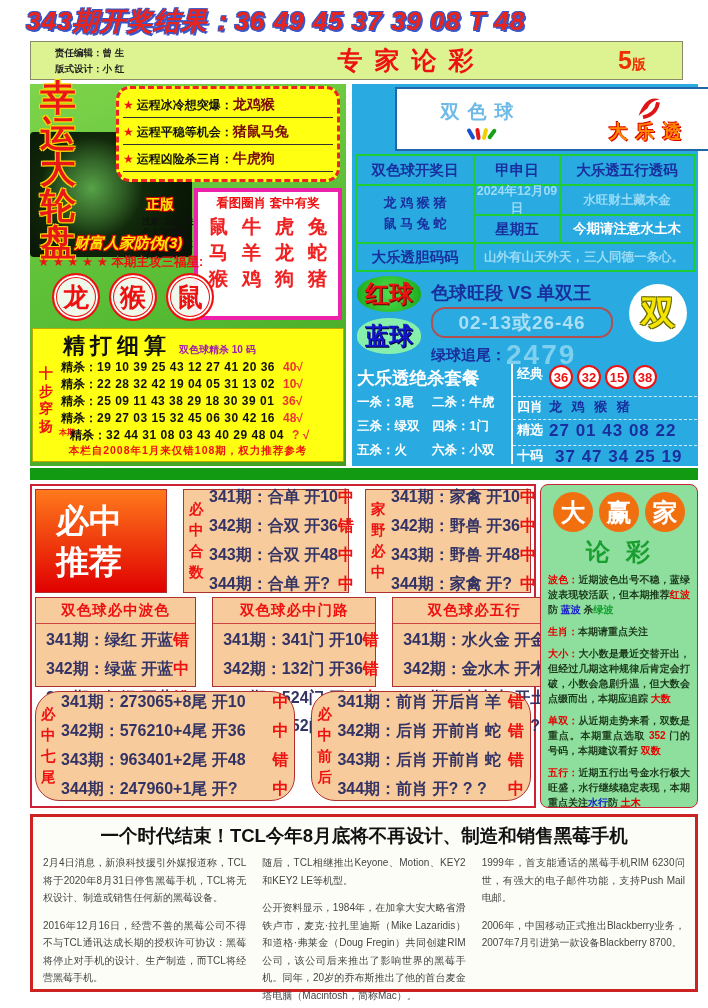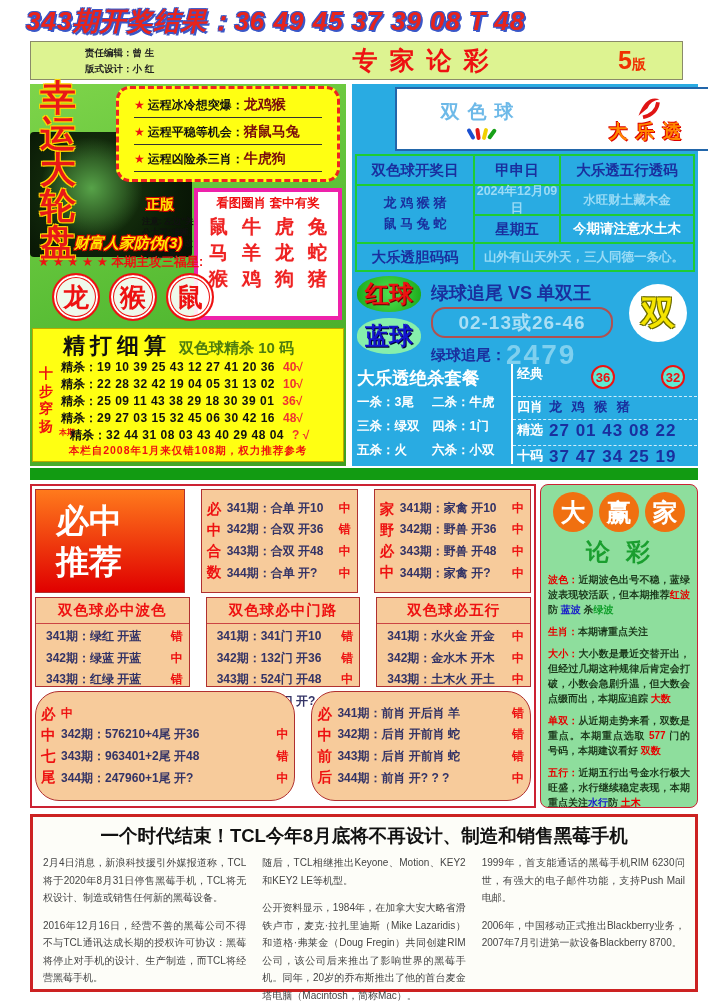--- a/index.html
+++ b/index.html
@@ -4,38 +4,38 @@
 <style>
   html,body{margin:0;padding:0;background:#fff;}
   #page{position:relative;width:708px;height:1008px;background:#fff;overflow:hidden;
         font-family:"Liberation Sans","DejaVu Sans",sans-serif;}
   
   #banner{position:absolute;left:26px;top:4px;font-size:26px;font-weight:bold;font-style:italic;
     color:#e8241c;letter-spacing:1px;white-space:nowrap;
     text-shadow:2px 2px 0 #3a57c8,-1px -1px 0 #3a57c8,1px -1px 0 #3a57c8,-1px 1px 0 #3a57c8;}
   #masthead{position:absolute;left:30px;top:41px;width:653px;height:39px;background:#ddf391;
     border:1px solid #8a8a6a;display:flex;align-items:center;box-sizing:border-box;}
-  .mh-left{width:150px;padding-left:8px;font-size:9.5px;color:#222;font-weight:bold;line-height:1.6;margin-left:46px;}
+  .mh-left{width:150px;padding-left:24px;font-size:9.5px;color:#222;font-weight:bold;line-height:1.6;}
   .mh-title{flex:1;text-align:center;color:#ee1111;font-size:25px;font-weight:bold;letter-spacing:12px;}
   .mh-page{width:64px;color:#f03000;font-weight:bold;font-size:25px;}
   .mh-page .ban{font-size:14px;}
   
   #leftcol{position:absolute;left:30px;top:84px;width:316px;height:382px;
     background:linear-gradient(160deg,#7ed44a 0%,#55bb33 55%,#3f9e22 100%);}
   #rightcol{position:absolute;left:352px;top:84px;width:346px;height:382px;background:#29abe2;}
   #divider{position:absolute;left:30px;top:468px;width:668px;height:12px;background:#129b12;}
   
   #warrior{position:absolute;left:0;top:48px;width:162px;height:125px;border-radius:4px;
     background:radial-gradient(circle at 38% 45%,rgba(140,255,120,.55),transparent 42%),
                radial-gradient(circle at 40% 45%,#16320e 25%,#0a1a06 70%,#061004 100%);}
   #wheel-title{position:absolute;left:10px;top:-4px;width:40px;font-size:36px;line-height:1.0;
     font-weight:bold;color:#e81818;word-break:break-all;z-index:3;
     text-shadow:1px 1px 0 #ffd700,-1px -1px 0 #ffd700,1px -1px 0 #ffd700,-1px 1px 0 #ffd700;}
   #fortune-box{position:absolute;left:86px;top:2px;width:224px;height:96px;background:#ffff12;
-    border:3px dashed #ee2222;border-radius:14px;padding:5px 15px;box-sizing:border-box;
+    border:3px dashed #ee2222;border-radius:14px;padding:5px 4px;box-sizing:border-box;
     display:flex;flex-direction:column;justify-content:space-around;z-index:2;}
   .f-row{font-size:12px;font-weight:bold;border-bottom:1px solid #333;padding-bottom:3px;white-space:nowrap;}
   .f-star{color:#e11;margin-right:3px;}
   .f-label{color:#111;}
   .f-value{color:#7a0c0c;font-size:14px;}
   #genuine{position:absolute;left:116px;top:112px;font-size:14px;font-weight:bold;color:#ffe800;z-index:3;
     text-shadow:1px 1px 0 #c00,-1px -1px 0 #c00,1px -1px 0 #c00,-1px 1px 0 #c00;}
   #notice{position:absolute;left:112px;top:132px;width:54px;font-size:8.5px;line-height:1.3;
     color:#111;font-weight:bold;z-index:3;}
   #zodiac-box{position:absolute;left:164px;top:104px;width:148px;height:132px;background:#fff;
@@ -49,21 +49,21 @@
     text-shadow:1px 1px 0 #d00,-1px -1px 0 #d00,1px -1px 0 #d00,-1px 1px 0 #d00;}
   #stars-line{position:absolute;left:8px;top:170px;font-size:12.5px;font-weight:bold;color:#e11;z-index:3;}
   #lucky-row{position:absolute;left:22px;top:189px;display:flex;gap:9px;z-index:3;}
   .lucky{width:44px;height:44px;border-radius:50%;background:rgba(255,255,255,.9);
     border:2px solid #e11;box-shadow:inset 0 0 0 2px #fff,inset 0 0 0 3px #e11;
     display:flex;align-items:center;justify-content:center;font-size:26px;font-weight:bold;color:#e11;}
   #jingda{position:absolute;left:2px;top:244px;width:312px;height:134px;background:#ffff12;
     border:1px solid #bba800;box-sizing:border-box;z-index:2;}
   #jd-head{display:flex;align-items:baseline;padding:2px 6px 0 30px;}
   #jd-title{font-size:22px;font-weight:bold;color:#111;letter-spacing:5px;}
-  #jd-sub{font-size:15px;font-weight:bold;color:#4d7c0f;margin-left:8px;}
+  #jd-sub{font-size:10px;font-weight:bold;color:#a21caf;margin-left:8px;}
   #jd-side{position:absolute;left:6px;top:36px;width:16px;font-size:14px;line-height:1.25;
     font-weight:bold;color:#e11;word-break:break-all;}
   #jd-rows{position:absolute;left:26px;top:30px;width:282px;}
   .jd-row{display:flex;font-size:12px;font-weight:bold;color:#111;line-height:1.42;white-space:nowrap;}
   .jd-cur{font-size:8px;color:#e11;width:9px;line-height:1.1;word-break:break-all;margin-top:2px;}
   .jd-label{margin-left:2px;}
   .jd-nums{letter-spacing:.5px;}
   .jd-res{color:#e33;margin-left:8px;}
   #jd-footer{position:absolute;left:0;bottom:3px;width:100%;text-align:center;
     font-size:10.5px;font-weight:bold;color:#e11;letter-spacing:1px;}
@@ -102,43 +102,43 @@
     display:flex;align-items:center;justify-content:center;font-size:34px;font-weight:bold;color:#f5e400;
     text-shadow:1px 1px 0 #6b6b00,-1px -1px 0 #6b6b00,1px -1px 0 #6b6b00,-1px 1px 0 #6b6b00;}
   
   #jsha{position:absolute;left:3px;top:280px;width:340px;height:100px;}
   #jsha-left{position:absolute;left:0;top:0;width:152px;height:100%;}
   #jsha-title{font-size:17.5px;font-weight:bold;color:#fff;margin:2px 0 4px 2px;white-space:nowrap;}
   #jsha-kills{display:grid;grid-template-columns:1fr 1fr;row-gap:7px;padding-left:2px;}
   .kill{font-size:12.5px;font-weight:bold;color:#fff;white-space:nowrap;}
   #jsha-right{position:absolute;left:156px;top:0;width:184px;height:100%;border-left:2px solid #fff;}
   .jr-row{display:flex;align-items:flex-start;border-bottom:1px dashed #cfeefc;padding:1px 0 1px 4px;}
-  .jr-row:last-child{border-bottom:none;}
+  .jr-row:last-child{border-bottom:none;gap:6px;}
   .jr-label{width:32px;font-size:13px;font-weight:bold;color:#fff;flex:none;}
   .jr-circles{display:flex;gap:4px;}
-  .cnum{width:24px;height:24px;border-radius:50%;background:#5eead4;border:2px solid #e11;
+  .cnum{width:24px;height:24px;border-radius:50%;background:#ffffff;border:2px solid #e11;
     box-sizing:border-box;display:flex;align-items:center;justify-content:center;
-    font-size:13px;font-weight:bold;color:#e11;margin-left:42px;}
+    font-size:13px;font-weight:bold;color:#e11;}
   .jr-sx{font-size:13px;font-weight:bold;color:#1a2f9e;letter-spacing:3px;}
   .jr-big{font-size:17px;font-weight:bold;color:#1a2f9e;letter-spacing:1px;}
   
   #preds{position:absolute;left:30px;top:484px;width:506px;height:324px;border:2px solid #c23;
     background:#fff;box-sizing:border-box;padding:3px;display:flex;flex-direction:column;gap:4px;}
   .prow{display:flex;gap:16px;}
   .pbox{background:#f7cb9b;border:1.5px solid #b03030;box-sizing:border-box;position:relative;}
   #main-pick{width:158px;height:104px;background:linear-gradient(180deg,#ff7a1c,#e00000);
     display:flex;flex-direction:column;justify-content:center;gap:8px;}
   #main-pick div{display:flex;justify-content:space-between;padding:0 20px;
     color:#fff;font-size:33px;font-weight:bold;line-height:1;}
   .sidebox{display:flex;align-items:center;}
   .side-label{width:20px;font-size:14.5px;line-height:1.45;font-weight:bold;color:#e11;
     word-break:break-all;margin-left:5px;flex:none;}
   .rows{flex:1;}
   .p-row{display:flex;justify-content:space-between;align-items:center;
-    font-size:12px;font-weight:bold;color:#333366;line-height:1.8;white-space:nowrap;padding-right:6px;}
+    font-size:16px;font-weight:bold;color:#333366;line-height:1.8;white-space:nowrap;padding-right:6px;}
   .p-res{color:#e11;}
   .titlebox .box-title{text-align:center;font-size:14.5px;font-weight:bold;color:#e11;
     border-bottom:1px solid #c44;padding:3px 0;margin-bottom:2px;letter-spacing:1px;}
   .titlebox .p-row{padding-left:10px;}
   .h104{height:104px;}.h90{height:90px;}.h110{height:110px;border-radius:24px;}
   .w160{width:158px;}.w166{width:166px;}.w164{width:164px;}.w268{width:268px;}.w228{width:226px;}
   
   #winner{position:absolute;left:540px;top:484px;width:158px;height:324px;background:#8ede9d;
     border:1.5px solid #c23;border-radius:8px;box-sizing:border-box;overflow:hidden;}
   #w-circles{display:flex;justify-content:center;gap:6px;margin-top:7px;}
@@ -276,21 +276,21 @@
       </div>
       <div class="cell lite">水旺财土藏木金</div>
       <div class="cell navy">星期五</div>
       <div class="cell white">今期请注意水土木</div>
       <div class="cell navy">大乐透胆码码</div>
       <div class="cell lite danrow">山外有山天外天，三人同德一条心。</div>
     </div>
 
     <div id="balls">
       <span id="red-badge">红球</span>
-      <span id="vs-text">绿球追尾 VS 单双王</span>
+      <span id="vs-text">色球旺段 VS 单双王</span>
       <span id="blue-badge">蓝球</span>
       <div id="range-box">02-13或26-46</div>
       <div id="tail-line">
         <span>绿球追尾：</span><span id="tail-value">2479</span>
       </div>
       <div id="dbl-circle">双</div>
     </div>
 
     <div id="jsha">
       <div id="jsha-left">
@@ -448,20 +448,21 @@
               <span class="p-res">中</span>
             </div>
           </div>
         </div>
     </div>
     <div class="prow">
       <div class="pbox sidebox h110 w268" id="box-qiwei">
           <div class="side-label">必中七尾</div>
           <div class="rows">
             <div class="p-row">
+              <span class="p-text">341期：273065+8尾 开10</span>
               <span class="p-res">中</span>
             </div>
             <div class="p-row">
               <span class="p-text">342期：576210+4尾 开36</span>
               <span class="p-res">中</span>
             </div>
             <div class="p-row">
               <span class="p-text">343期：963401+2尾 开48</span>
               <span class="p-res">错</span>
             </div>
@@ -499,21 +500,21 @@
     <div id="w-circles">
         <div class="w-c">大</div>
         <div class="w-c">赢</div>
         <div class="w-c">家</div>
       </div>
     <div id="w-sub">论彩</div>
     <div id="w-paras">
         <p><span class="seg-r">波色：</span><span class="seg-k">近期波色出号不稳，蓝绿波表现较活跃，但本期推荐</span><span class="seg-r">红波</span><span class="seg-k"> 防 </span><span class="seg-b">蓝波</span><span class="seg-k"> 杀</span><span class="seg-g">绿波</span></p>
         <p><span class="seg-r">生肖：</span><span class="seg-k">本期请重点关注</span></p>
         <p><span class="seg-r">大小：</span><span class="seg-k">大小数是最近交替开出，但经过几期这种规律后肯定会打破，小数会急剧升温，但大数会点缀而出，本期应追踪 </span><span class="seg-r">大数</span></p>
-        <p><span class="seg-r">单双：</span><span class="seg-k">从近期走势来看，双数是重点。本期重点选取 </span><span class="seg-r">577</span><span class="seg-k"> 门的号码，本期建议看好 </span><span class="seg-r">双数</span></p>
+        <p><span class="seg-r">单双：</span><span class="seg-k">从近期走势来看，双数是重点。本期重点选取 </span><span class="seg-r">352</span><span class="seg-k"> 门的号码，本期建议看好 </span><span class="seg-r">双数</span></p>
         <p><span class="seg-r">五行：</span><span class="seg-k">近期五行出号金水行极大旺盛，水行继续稳定表现，本期重点关注</span><span class="seg-b">水行</span><span class="seg-k">防 </span><span class="seg-r">土木</span></p>
       </div>
   </div>
 
   <div id="article">
     <div id="art-title">一个时代结束！TCL今年8月底将不再设计、制造和销售黑莓手机</div>
     <div id="art-cols">
         <div class="art-col">
           <p>2月4日消息，新浪科技援引外媒报道称，TCL将于2020年8月31日停售黑莓手机，TCL将无权设计、制造或销售任何新的黑莓设备。</p>
           <p>2016年12月16日，经营不善的黑莓公司不得不与TCL通讯达成长期的授权许可协议：黑莓将停止对手机的设计、生产制造，而TCL将经营黑莓手机。</p>

